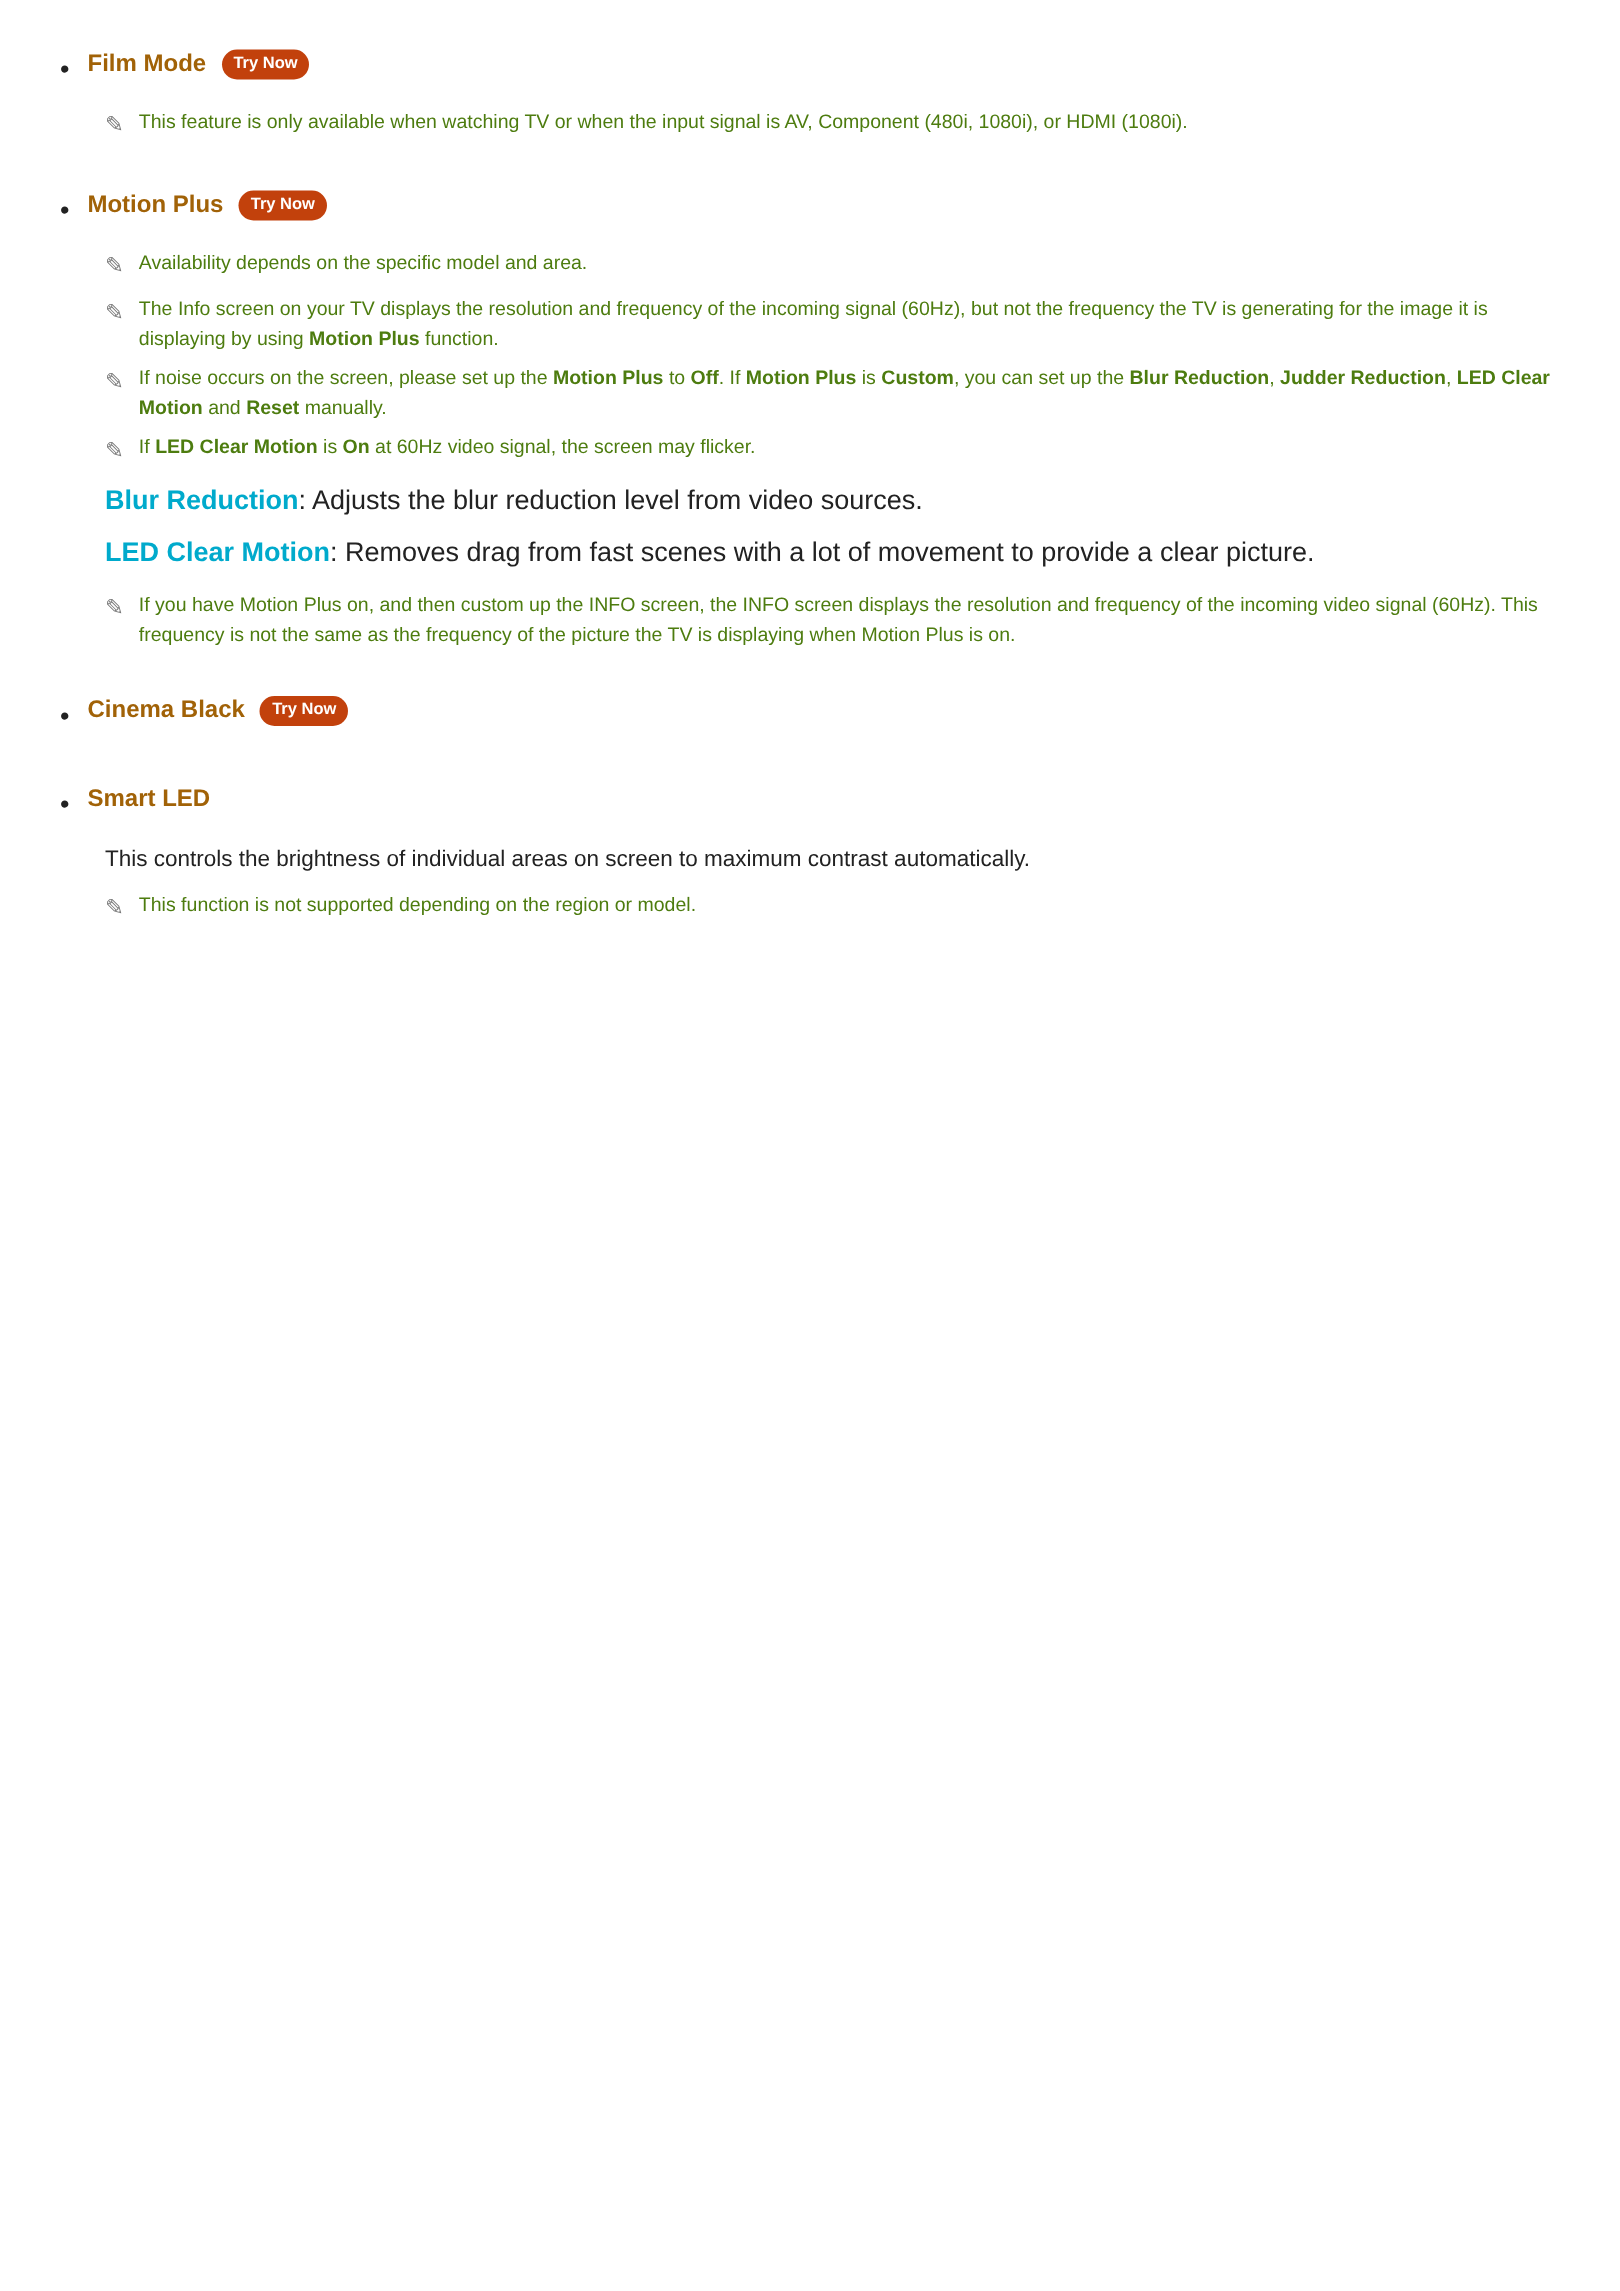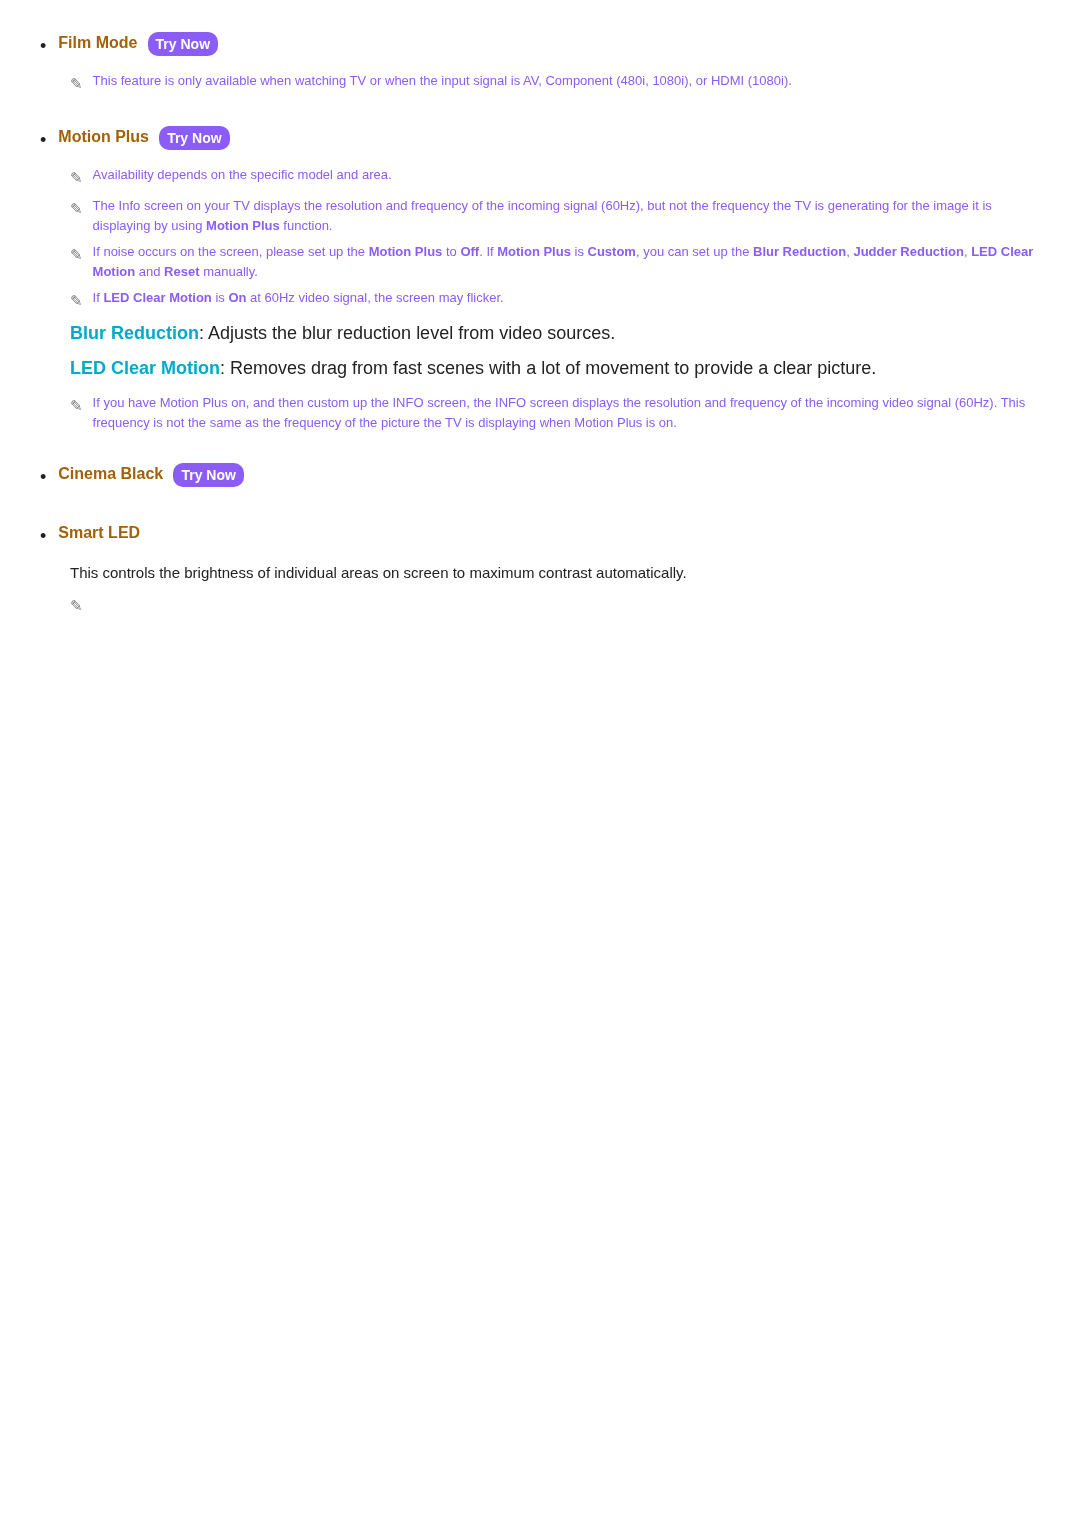--- a/index.html
+++ b/index.html
@@ -27,23 +27,23 @@
       margin-top: 2px;
       flex-shrink: 0;
     }
     .section-title {
       color: #a16207;
       font-weight: bold;
       font-size: 16px;
     }
     .try-now-badge {
       display: inline-block;
-      background: #8b5cf6;
+      background: #c2410c;
       color: #ffffff;
-      font-size: 14px;
+      font-size: 11px;
       font-weight: bold;
       border-radius: 10px;
       padding: 1px 8px;
       margin-left: 6px;
       vertical-align: middle;
     }
     .body-text {
       margin-left: 30px;
       margin-top: 6px;
       margin-bottom: 8px;
@@ -59,21 +59,21 @@
       margin-bottom: 6px;
     }
     .note-icon {
       color: #777;
       font-size: 15px;
       margin-right: 10px;
       margin-top: 1px;
       flex-shrink: 0;
     }
     .note-text {
-      color: #8b5cf6;
+      color: #4d7c0f;
       font-size: 13px;
       line-height: 1.55;
     }
     .highlight {
       color: #00aacc;
       font-weight: bold;
     }
     .definition-line {
       margin-left: 30px;
       margin-top: 6px;
@@ -160,14 +160,15 @@
 <div class="section">
   <div class="bullet-item">
     <span class="bullet-dot">•</span>
     <div>
       <span class="section-title">Smart LED</span>
     </div>
   </div>
   <div class="body-text">This controls the brightness of individual areas on screen to maximum contrast automatically.</div>
   <div class="note-block">
     <span class="note-icon">✎</span>
+    <span class="note-text">This function is not supported depending on the region or model.</span>
   </div>
 </div>
 
 </body></html>

